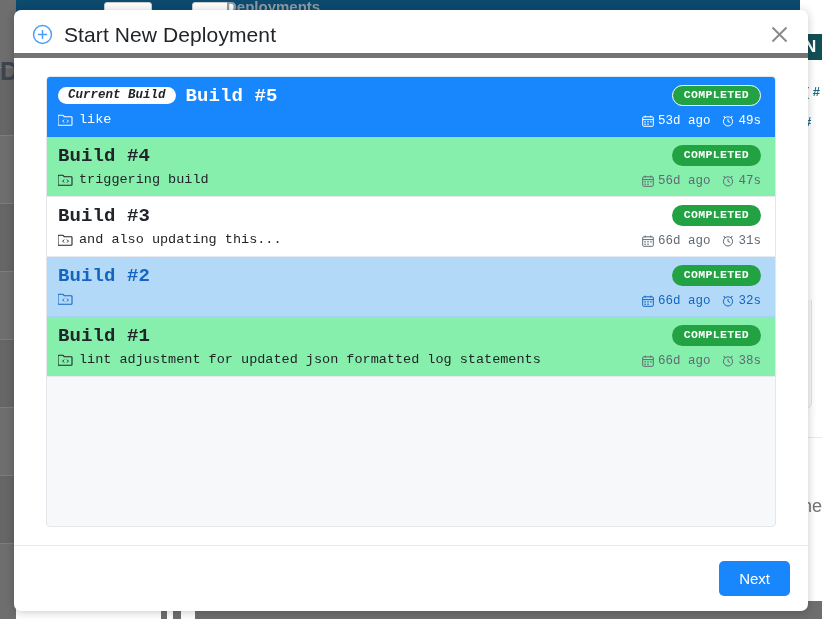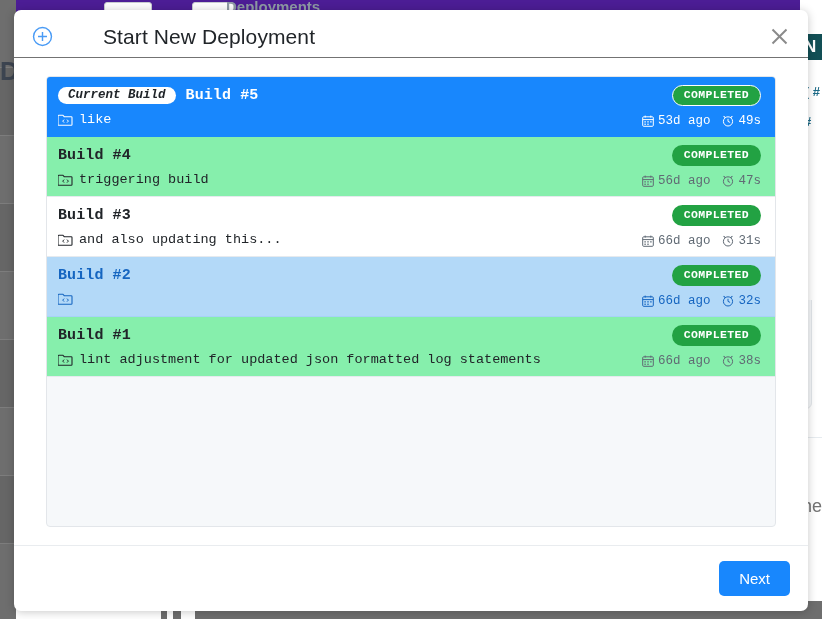--- a/index.html
+++ b/index.html
@@ -32,21 +32,21 @@
     height: 68px;
     border-bottom: 1px solid #7d7d7d;
     box-sizing: border-box;
   }
   .bg-sidebar .srow.alt { background: #666666; }
 
   .bg-topbar {
     position: absolute;
     left: 16px; top: 0;
     right: 0; height: 12px;
-    background: #4c1d95;
+    background: #0c4a6e;
   }
   .bg-chip {
     position: absolute;
     top: 2px;
     height: 18px;
     border: 1px solid #c8ccd0;
     border-radius: 3px;
     background: #fdfdfd;
   }
   .bg-chip.c1 { left: 88px; width: 46px; }
@@ -150,26 +150,25 @@
     box-shadow: 0 1px 10px rgba(0,0,0,.22);
     display: flex;
     flex-direction: column;
     overflow: hidden;
     z-index: 5;
   }
 
   .modal-header {
     height: 48px;
     flex: 0 0 48px;
-    border-bottom: 1px solid #737373;
+    border-bottom: 5px solid #737373;
     display: flex;
     align-items: center;
     padding: 6px 16px 0 18px;
     box-sizing: border-box;
-    gap: 39px;
   }
   .plus-icon {
     width: 21px; height: 21px;
     flex: 0 0 21px;
     margin-right: 11px;
     display: block;
   }
   .modal-title {
     font-size: 21px;
     color: #212529;
@@ -240,21 +239,21 @@
     font-style: italic;
     font-weight: 700;
     font-size: 12.5px;
     border-radius: 11px;
     padding: 2px 10px 3px;
     margin-right: 10px;
     line-height: 1;
     white-space: nowrap;
   }
   .build-name {
-    font-size: 15px;
+    font-size: 19px;
     font-weight: 700;
     color: #212529;
     letter-spacing: .1px;
   }
   .build-row.selected .build-name { color: #ffffff; }
   .build-row.hover .build-name { color: #1565c0; }
 
   .row-line2 {
     display: flex;
     align-items: center;

